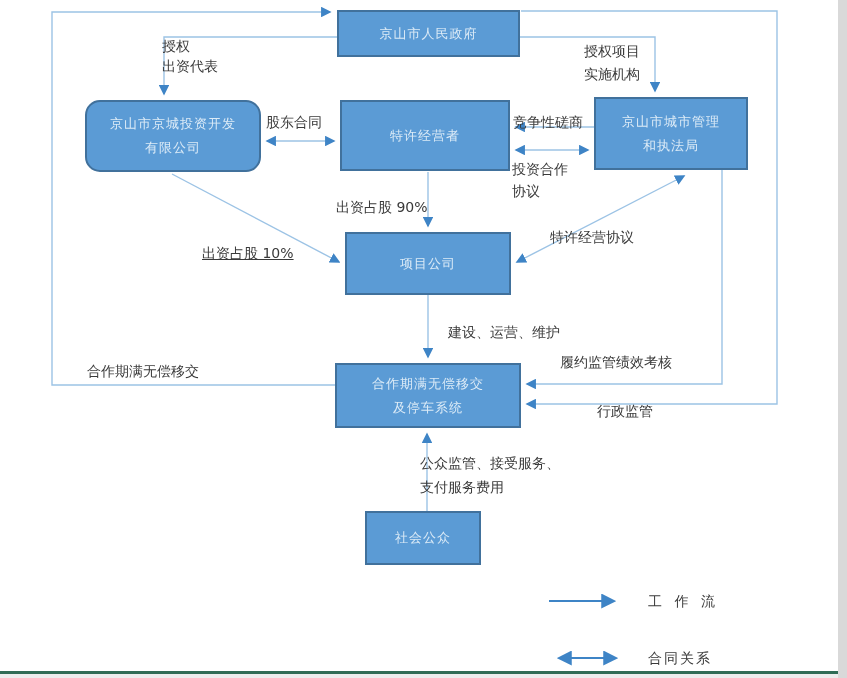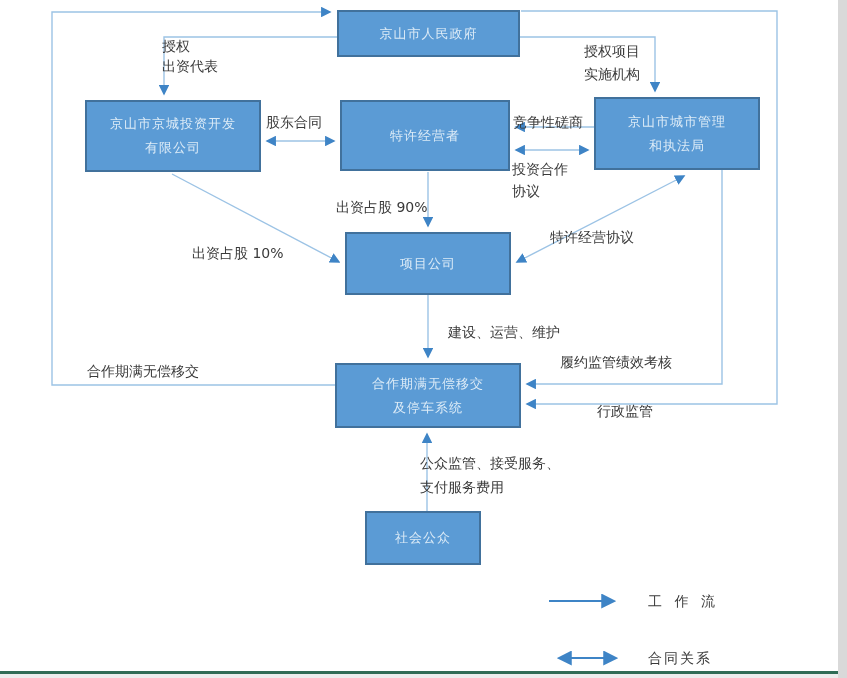--- a/index.html
+++ b/index.html
@@ -59,30 +59,30 @@
     <path class="cline" d="M427,511 L427,434" marker-end="url(#ah)"></path>
 
     <path class="lline" d="M549,601 L614,601" marker-end="url(#ah)"></path>
     <path class="lline" d="M559,658 L616,658" marker-start="url(#ah)" marker-end="url(#ah)"></path>
   </svg>
 
   <div class="node" style="left:337px;top:10px;width:183px;height:47px;">
     <span>京山市人民政府</span>
   </div>
 
-  <div class="node" style="left:85px;top:100px;width:176px;height:72px;">
+  <div class="node" style="left:85px;top:100px;width:176px;height:72px;border-radius:15px;">
     <span>京山市京城投资开发</span>
     <span>有限公司</span>
   </div>
 
   <div class="node" style="left:340px;top:100px;width:170px;height:71px;">
     <span>特许经营者</span>
   </div>
 
-  <div class="node" style="left:594px;top:97px;width:166px;height:73px;">
+  <div class="node" style="left:594px;top:97px;width:154px;height:73px;">
     <span>京山市城市管理</span>
     <span>和执法局</span>
   </div>
 
   <div class="node" style="left:345px;top:232px;width:166px;height:63px;">
     <span>项目公司</span>
   </div>
 
   <div class="node" style="left:335px;top:363px;width:186px;height:65px;">
     <span>合作期满无偿移交</span>
@@ -107,21 +107,21 @@
 
   <div class="lbl" style="left:513px;top:112px;">竞争性磋商</div>
 
   <div class="lbl center" style="left:512px;top:158px;width:86px;line-height:22px;">
     <div>投资合作</div>
     <div>协议</div>
   </div>
 
   <div class="lbl" style="left:336px;top:197px;">出资占股 90%</div>
 
-  <div class="lbl" style="left:192px;top:243px;">出资占股 10%</div>
+  <div class="lbl" style="left:202px;top:243px;text-decoration:underline;">出资占股 10%</div>
 
   <div class="lbl" style="left:550px;top:227px;">特许经营协议</div>
 
   <div class="lbl" style="left:432px;top:322px;margin-left:16px;">建设、运营、维护</div>
 
   <div class="lbl" style="left:87px;top:361px;">合作期满无偿移交</div>
 
   <div class="lbl" style="left:560px;top:352px;">履约监管绩效考核</div>
 
   <div class="lbl" style="left:597px;top:401px;">行政监管</div>

